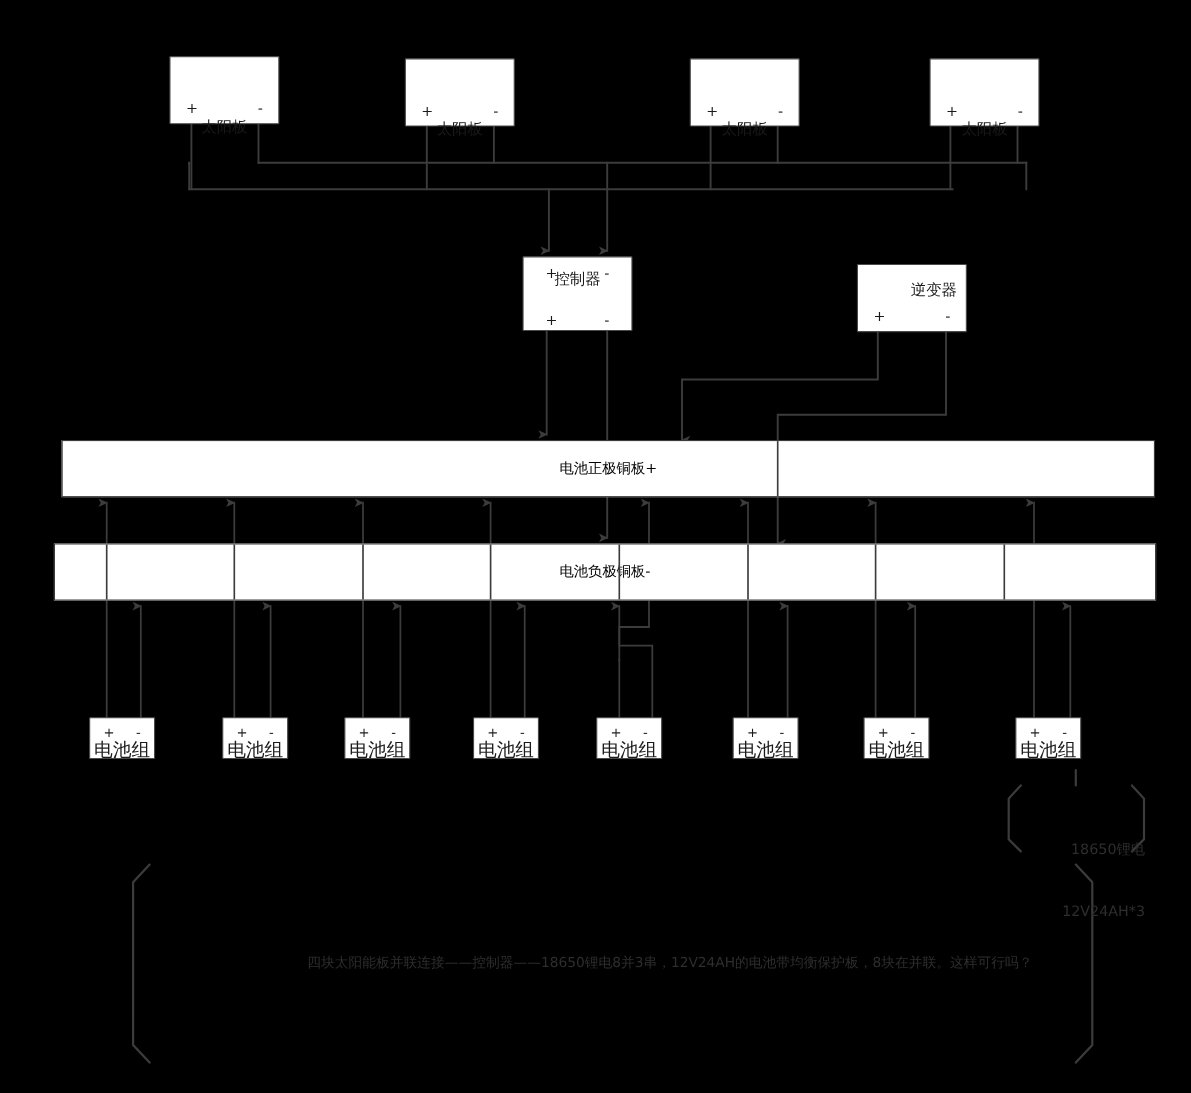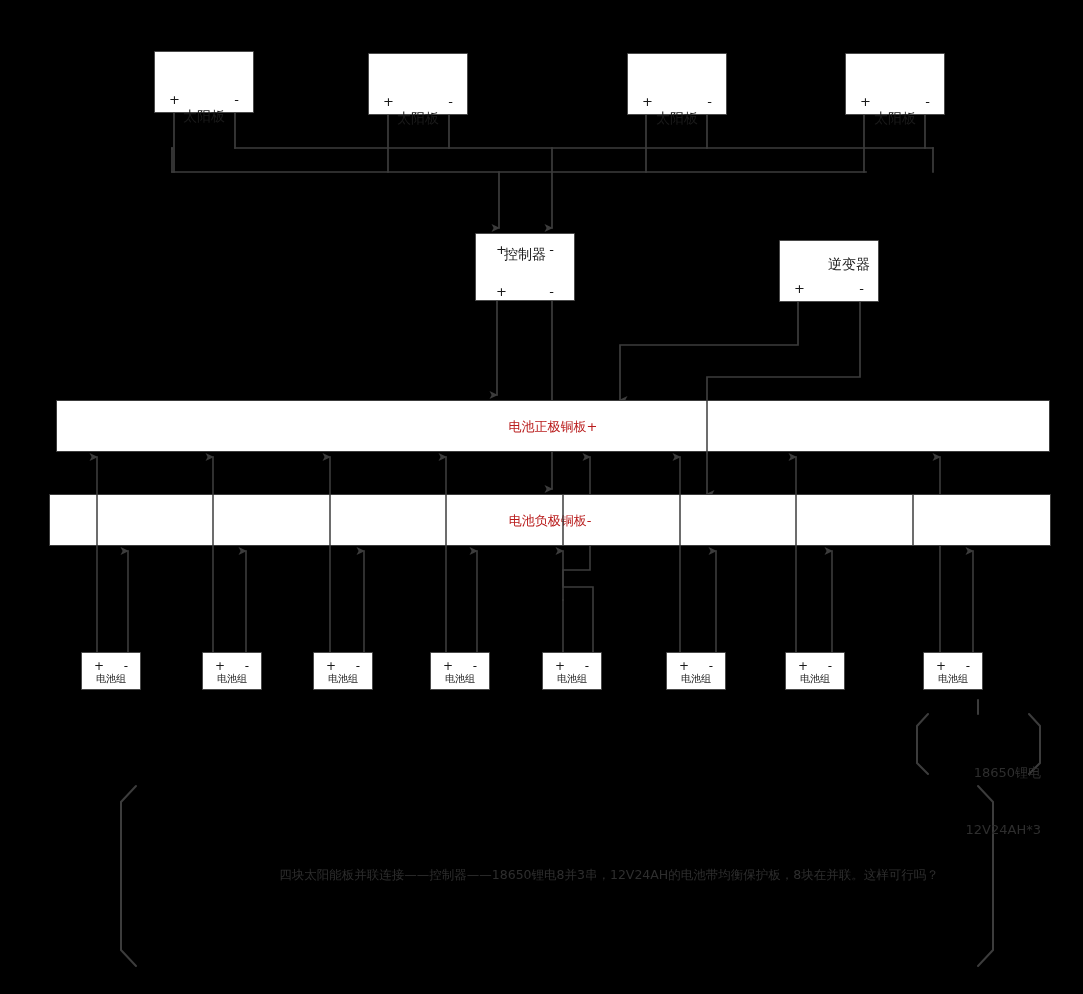--- a/index.html
+++ b/index.html
@@ -43,26 +43,26 @@
   .inv .pos{left:14px;top:41px;}
   .inv .neg{right:14px;top:41px;}
 
   
   .bus{
     position:absolute;background:#fff;border:1.6px solid #3c3c3c;
     box-sizing:border-box;
   }
   .bus .buslabel{
     position:absolute;left:0;right:0;text-align:center;
-    color:#b91c1c;font-size:13px;line-height:1;
+    color:#000000;font-size:13px;line-height:1;
   }
 
   
   .batt{width:60px;height:38px;}
-  .batt .title{top:21px;font-size:10px;}
+  .batt .title{top:21px;font-size:17px;}
   .batt .pos{left:12px;top:7px;font-size:12px;}
   .batt .neg{right:12px;top:7px;font-size:12px;}
 
   
   .anno{
     position:absolute;color:#2e2e2e;font-size:13px;line-height:19px;
     text-align:center;white-space:pre;
   }
   .anno-main{font-size:12.5px;}
 </style>

